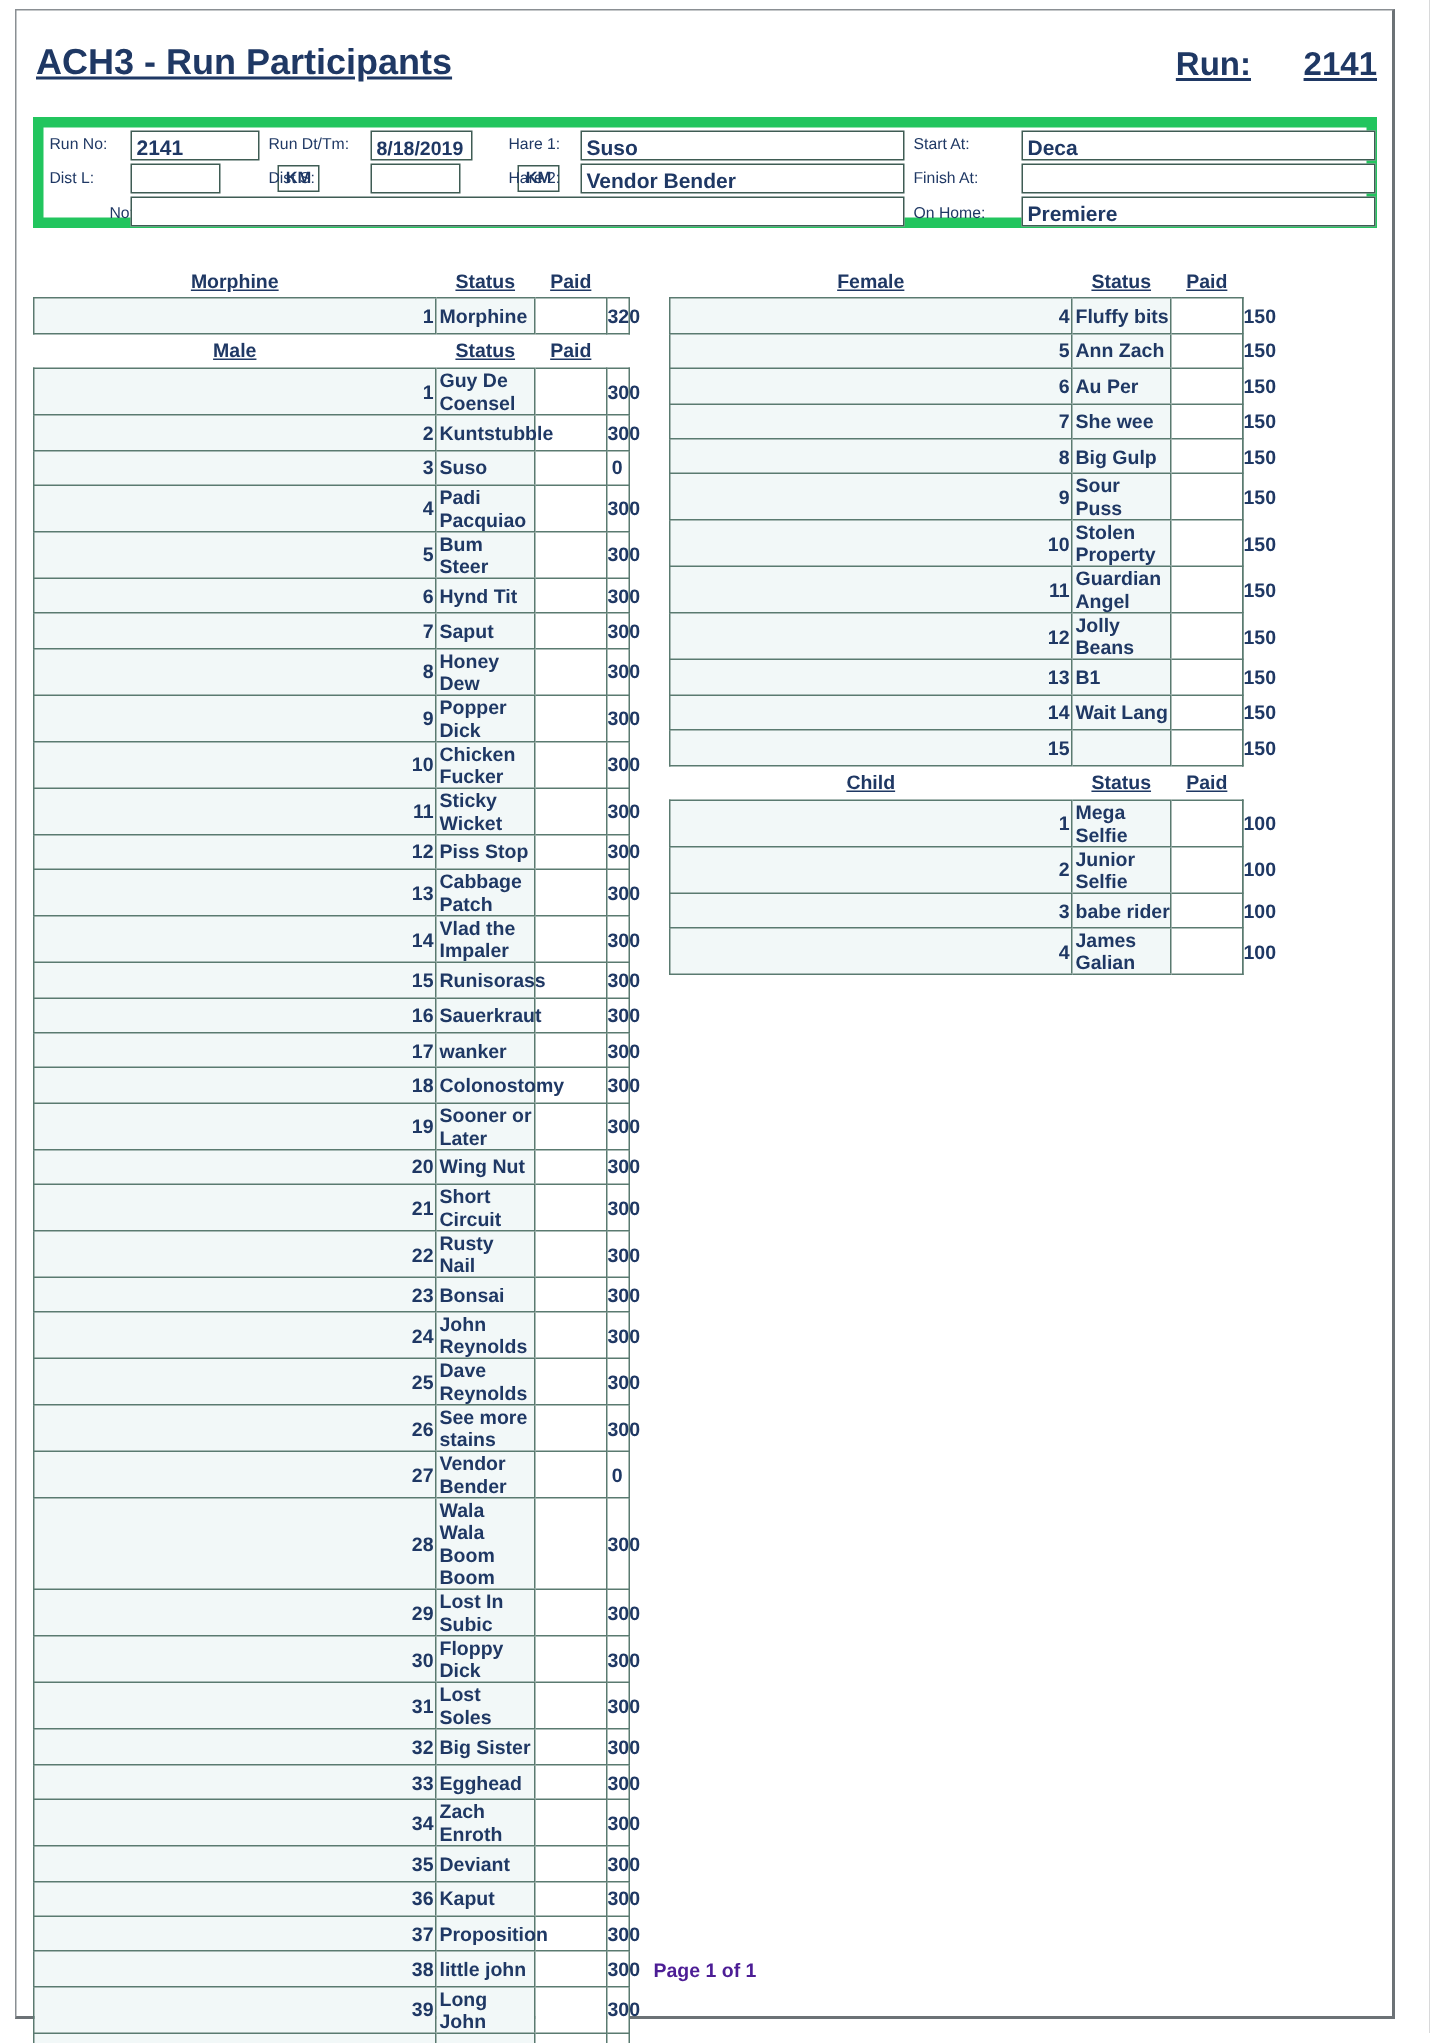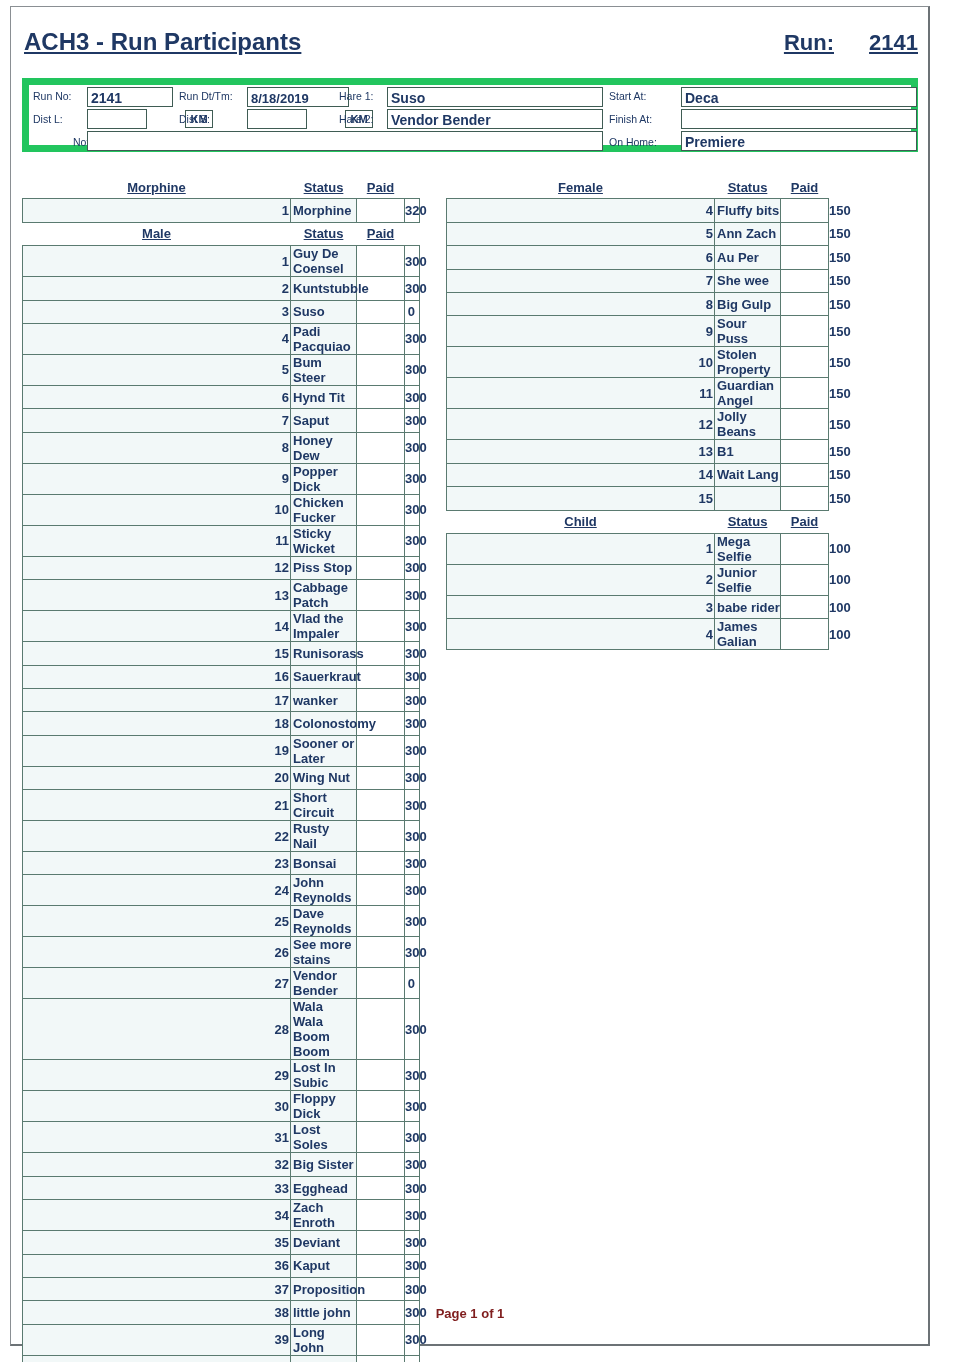--- a/index.html
+++ b/index.html
@@ -199,21 +199,21 @@
   .hd-paid { width: 48px; text-align: center; }
 
   .footer {
     position: absolute;
     left: 0;
     top: 1296px;
     width: 912px;
     text-align: center;
     font-size: 13px;
     font-weight: bold;
-    color: #7f1d1d;
+    color: #4c1d95;
   }
 </style>
 </head>
 <body>
 
 <div class="page">
   <div class="page-border"></div>
 
   <div class="inner">
 
@@ -223,21 +223,21 @@
       <div class="runnumber">2141</div>
     </div>
 
     <div class="hdrbox">
 
       <div class="lbl" style="left:4px; top:5px; width:52px;">Run No:</div>
       <div class="cellbox" style="left:58px; top:2px; width:86px; height:20px;">
         <div class="val" style="left:0; top:2px; width:84px;">2141</div>
       </div>
       <div class="lbl" style="left:150px; top:5px; width:64px;">Run Dt/Tm:</div>
-      <div class="cellbox" style="left:218px; top:2px; width:102px; height:20px;">
+      <div class="cellbox" style="left:218px; top:2px; width:68px; height:20px;">
         <div class="val" style="left:0; top:3px; width:84px; font-size:13px;">8/18/2019</div>
       </div>
       <div class="lbl" style="left:310px; top:5px; width:50px;">Hare 1:</div>
       <div class="cellbox" style="left:358px; top:2px; width:216px; height:20px;">
         <div class="val" style="left:0; top:2px; width:214px;">Suso</div>
       </div>
       <div class="lbl" style="left:580px; top:5px; width:66px;">Start At:</div>
       <div class="cellbox" style="left:652px; top:2px; width:236px; height:20px;">
         <div class="val" style="left:0; top:2px; width:234px;">Deca</div>
       </div>

